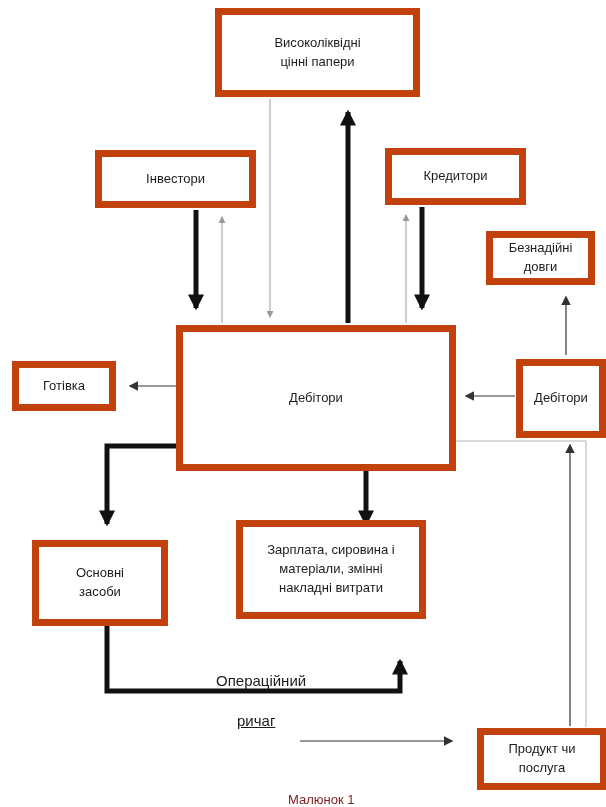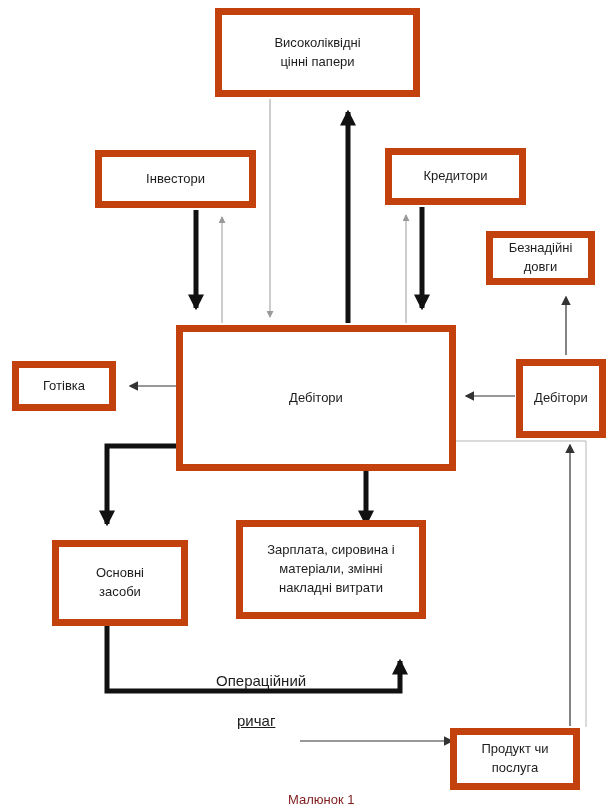--- a/index.html
+++ b/index.html
@@ -81,28 +81,28 @@
 
   <div class="node" style="left:486px;top:231px;width:109px;height:54px;">Безнадійні
 довги</div>
 
   <div class="node" style="left:12px;top:361px;width:104px;height:50px;">Готівка</div>
 
   <div class="node" style="left:176px;top:325px;width:280px;height:146px;">Дебітори</div>
 
   <div class="node" style="left:516px;top:359px;width:90px;height:79px;">Дебітори</div>
 
-  <div class="node" style="left:52px;top:540px;width:136px;height:86px;">Основні
+  <div class="node" style="left:32px;top:540px;width:136px;height:86px;">Основні
 засоби</div>
 
   <div class="node" style="left:236px;top:520px;width:190px;height:99px;">Зарплата, сировина і
 матеріали, змінні
 накладні витрати</div>
 
-  <div class="node" style="left:450px;top:728px;width:130px;height:62px;">Продукт чи
+  <div class="node" style="left:477px;top:728px;width:130px;height:62px;">Продукт чи
 послуга</div>
 
   <div class="float-label" style="left:216px;top:663px;margin-top:9px;">Операційний</div>
 
   <div class="float-label" style="left:237px;top:712px;text-decoration:underline;">ричаг</div>
 
   <div class="caption" style="left:288px;top:792px;">Малюнок 1</div>
 
 </div>
 

